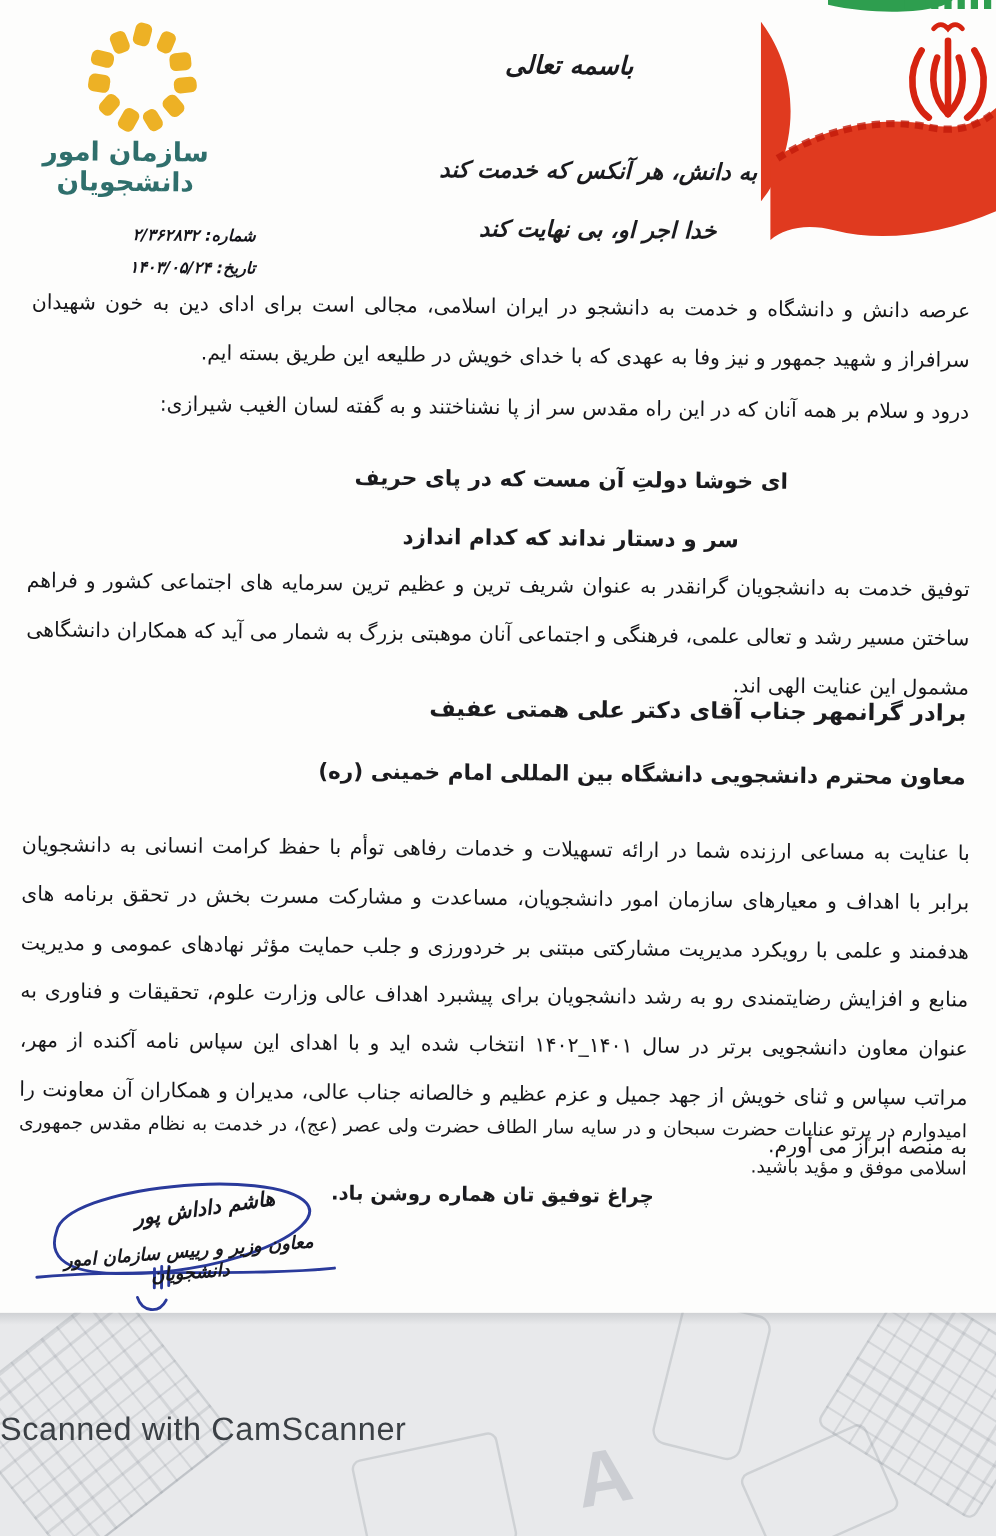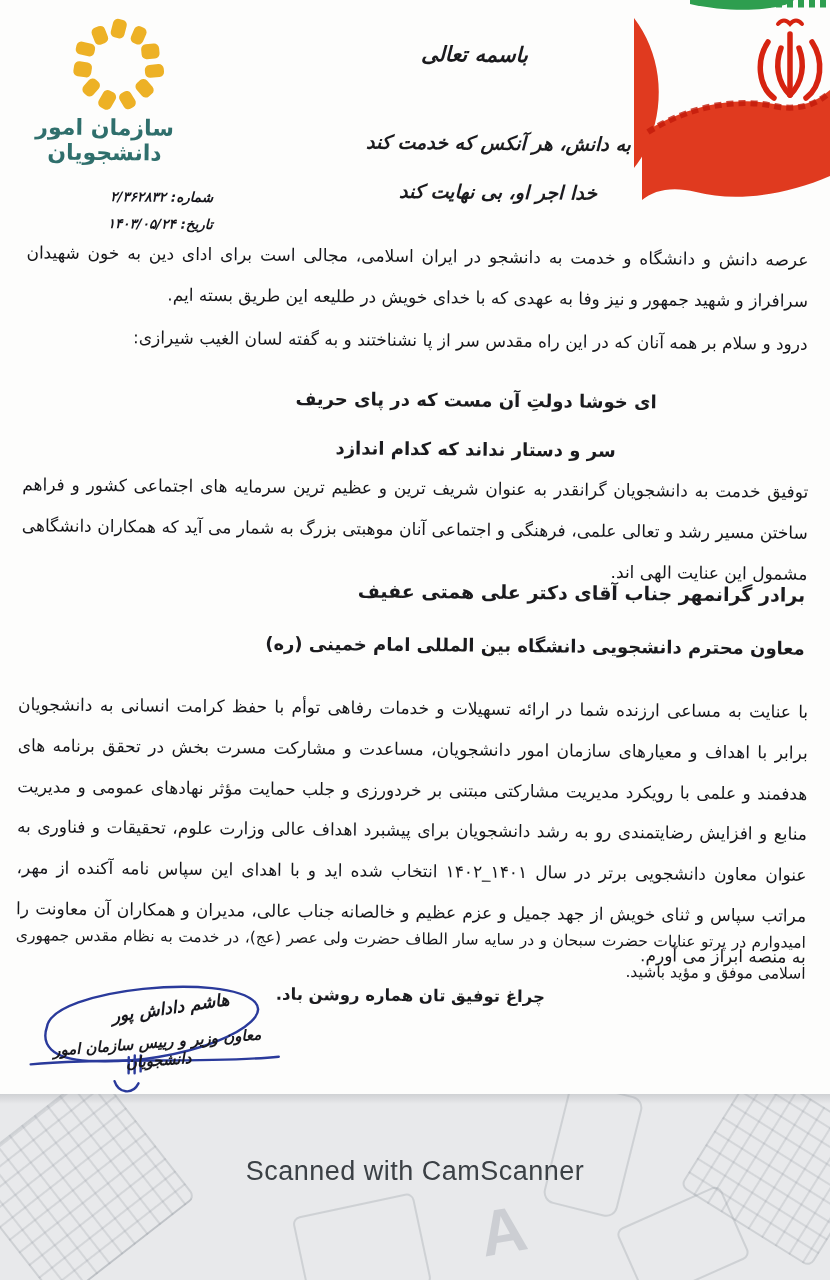--- a/index.html
+++ b/index.html
@@ -92,21 +92,21 @@
   
   .footer{
     position:absolute;left:0;right:0;top:1094px;bottom:0;
     background:var(--footer-bg);overflow:hidden;
   }
   .footer::before{
     content:"";position:absolute;left:0;right:0;top:0;height:10px;
     background:linear-gradient(#cfd1d4,rgba(207,209,212,0));
   }
   .footer-text{
-    position:absolute;left:0;right:0;top:62px;text-align:center;
+    position:absolute;left:0;right:0;top:82px;text-align:left;
     font-family:"Liberation Sans",sans-serif;font-size:27px;
     color:var(--footer-text);letter-spacing:.5px;
   }
   .doodle{position:absolute;border:2px solid rgba(140,146,154,.28);border-radius:8px;}
   .doodle.grid{
     background:
       repeating-linear-gradient(0deg,transparent 0 14px,rgba(140,146,154,.22) 14px 16px),
       repeating-linear-gradient(90deg,transparent 0 14px,rgba(140,146,154,.22) 14px 16px);
   }
   .doodle-a{

